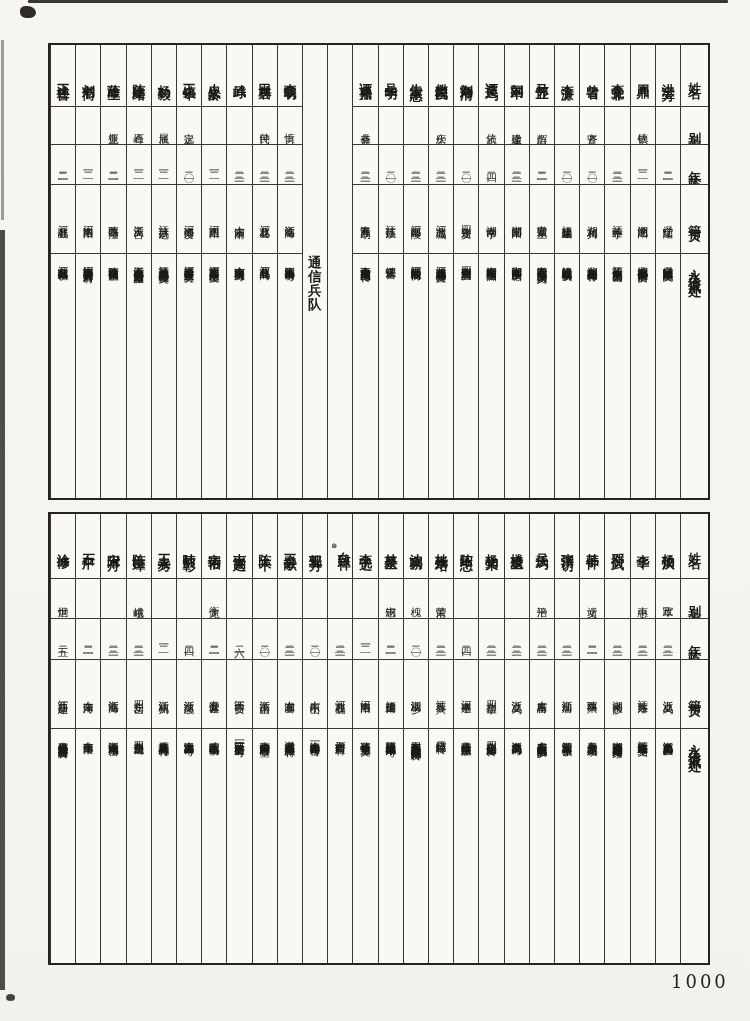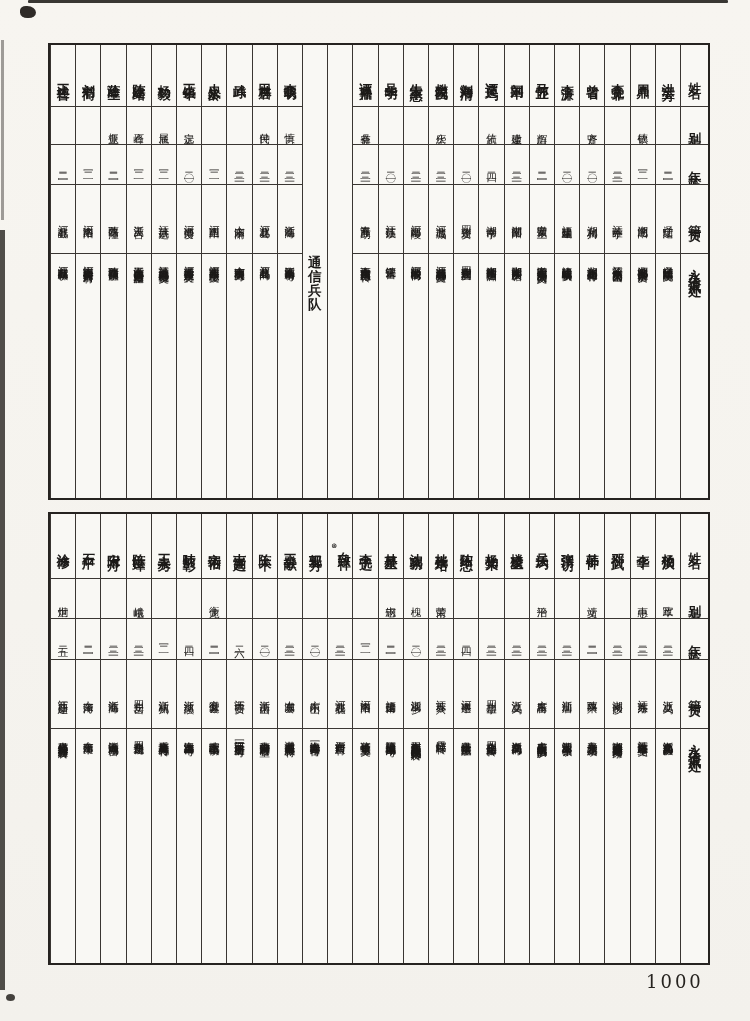--- a/index.html
+++ b/index.html
@@ -66,21 +66,21 @@
   .t-small{font-size:10.5px;}
   .t-addr{font-size:10.5px;letter-spacing:0.5px;}
   .t-header{font-size:13px;font-weight:bold;letter-spacing:4px;}
   .t-divider{font-size:13.5px;font-weight:bold;letter-spacing:14px;}
   .t-mark{font-size:7px;letter-spacing:0;display:block;}
   .header-cell{justify-content:space-evenly;}
 
   .full-cell{flex:1 1 auto;border-bottom:none;display:flex;align-items:center;justify-content:center;}
 
   #page-number{
-    position:absolute;top:971px;left:646px;
+    position:absolute;top:971px;left:671px;
     font-family:"DejaVu Serif",serif;
     font-size:18px;letter-spacing:3px;color:#26231f;
   }
 </style>
 </head>
 <body>
 
 <div id="page">
   <div class="art art-topline"></div>
   <div class="art art-topleft-blob"></div>

